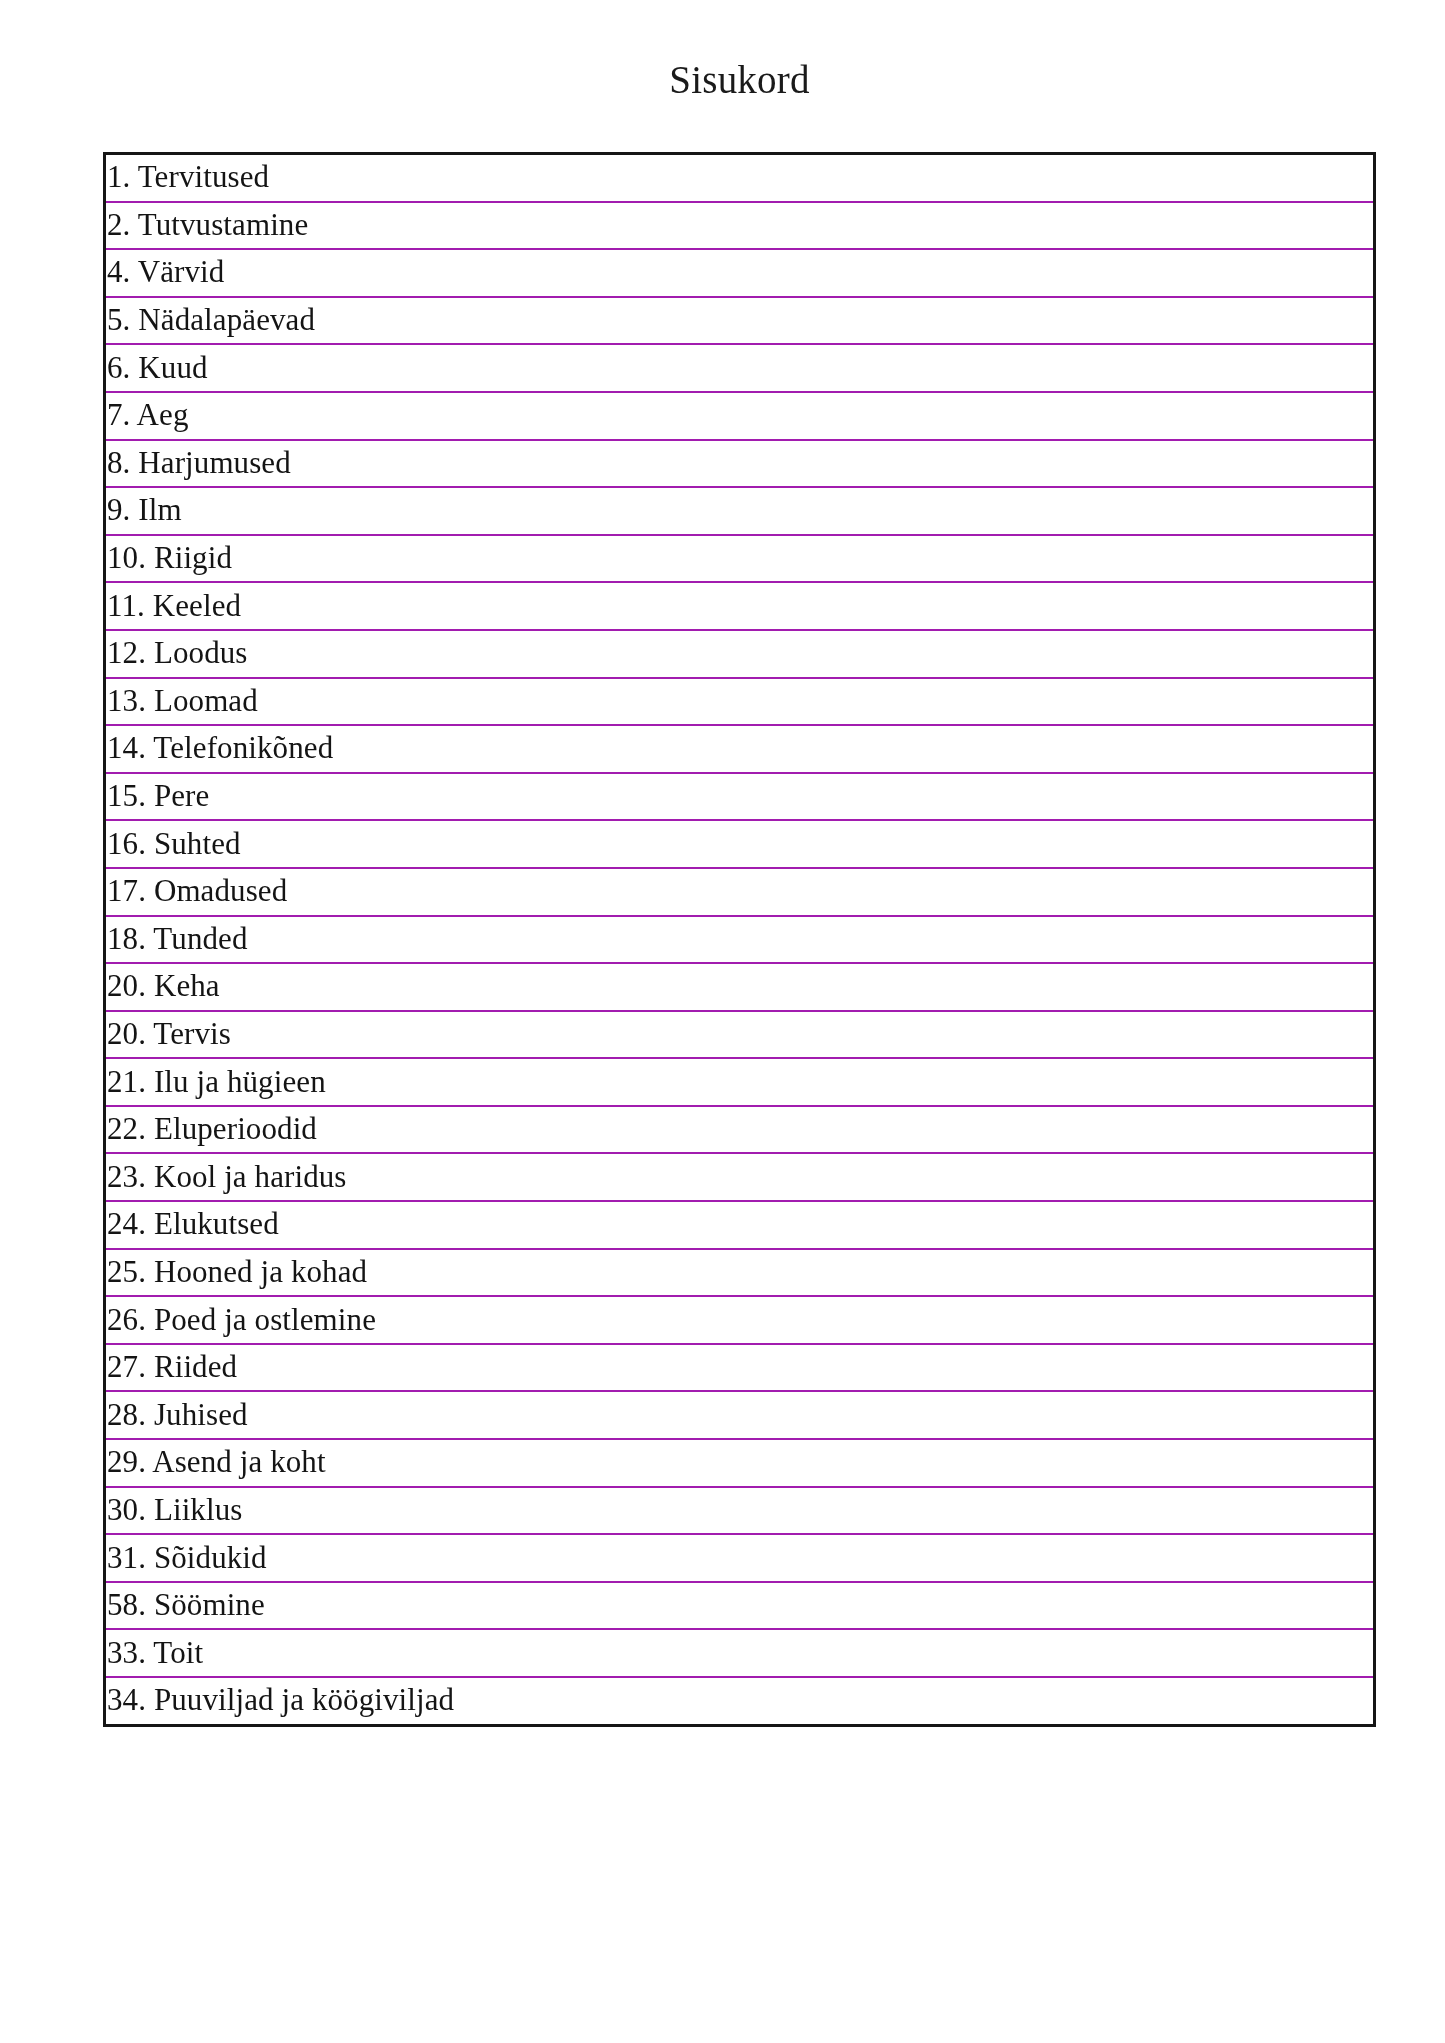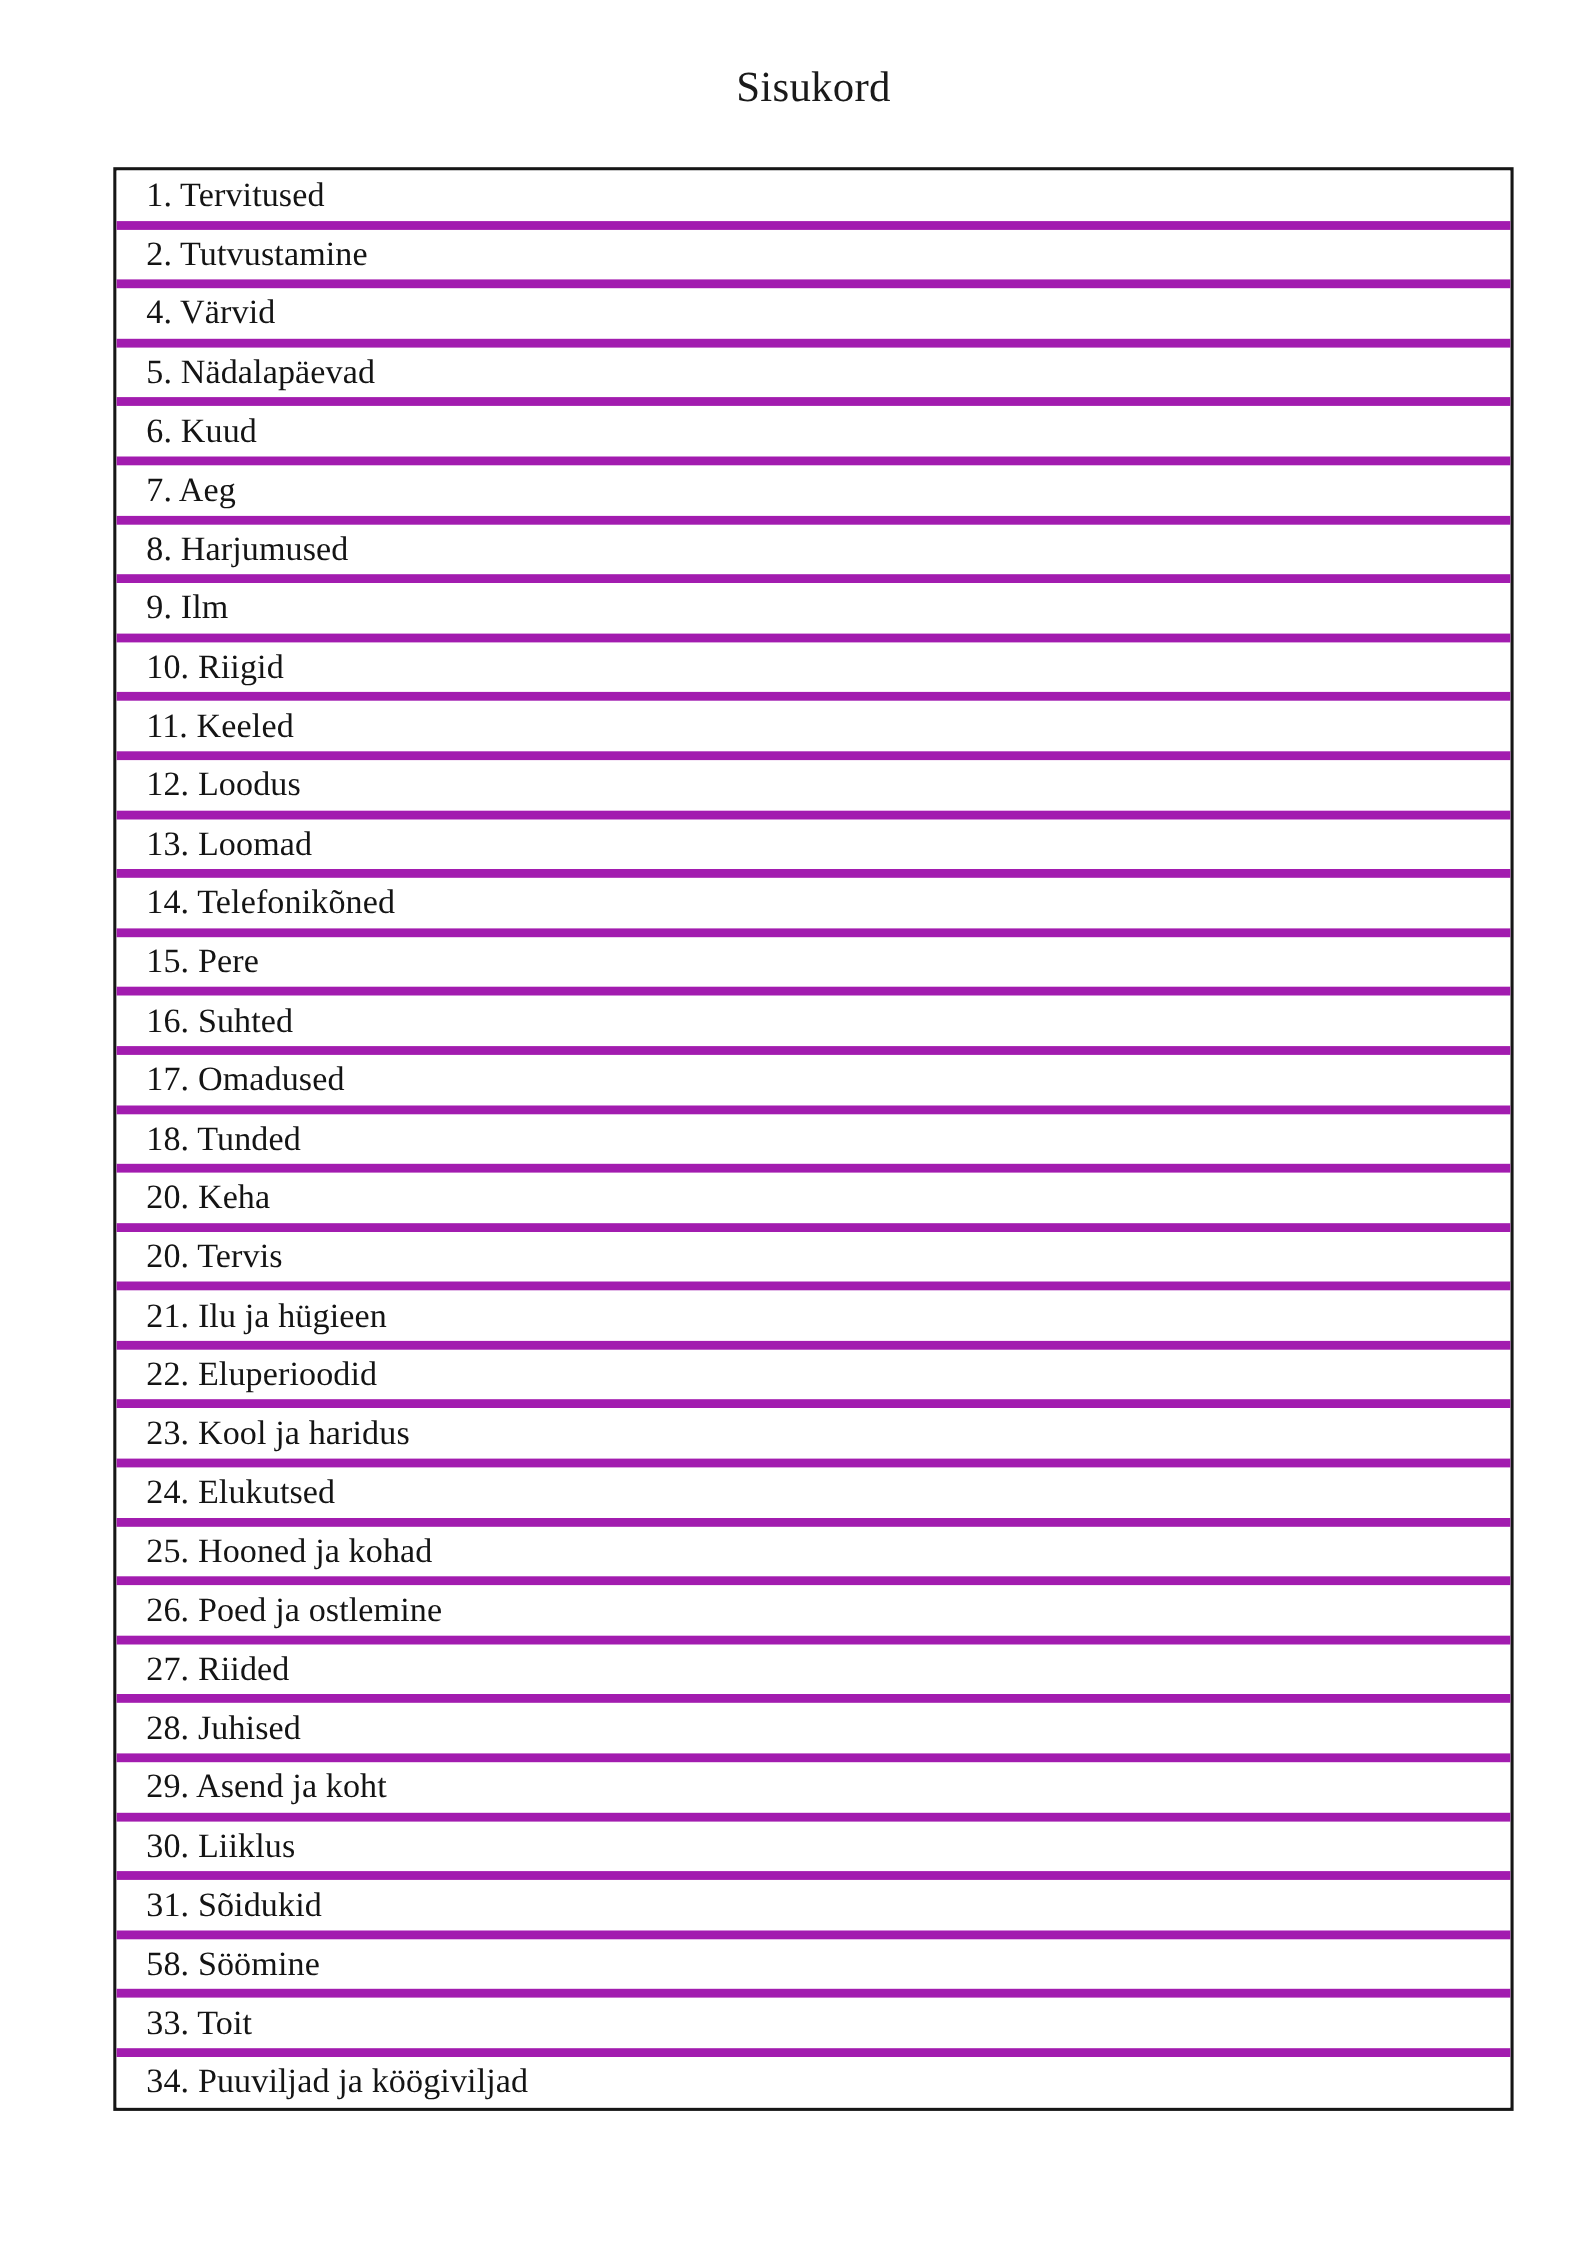--- a/index.html
+++ b/index.html
@@ -38,24 +38,24 @@
     background: #ffffff;
   }
   .toc-row {
     height: 45.6px;
     display: flex;
     align-items: center;
     box-sizing: content-box;
     background: #ffffff;
   }
   .toc-row + .toc-row {
-    border-top: 8px solid #a21caf;
+    border-top: 2px solid #a21caf;
   }
   .toc-row .toc-label {
-    padding-left: 27px;
+    padding-left: 1px;
     font-size: 31px;
     line-height: 1;
     white-space: nowrap;
     color: #141414;
     letter-spacing: 0.1px;
     
     position: relative;
     top: -1px;
   }
 </style>

